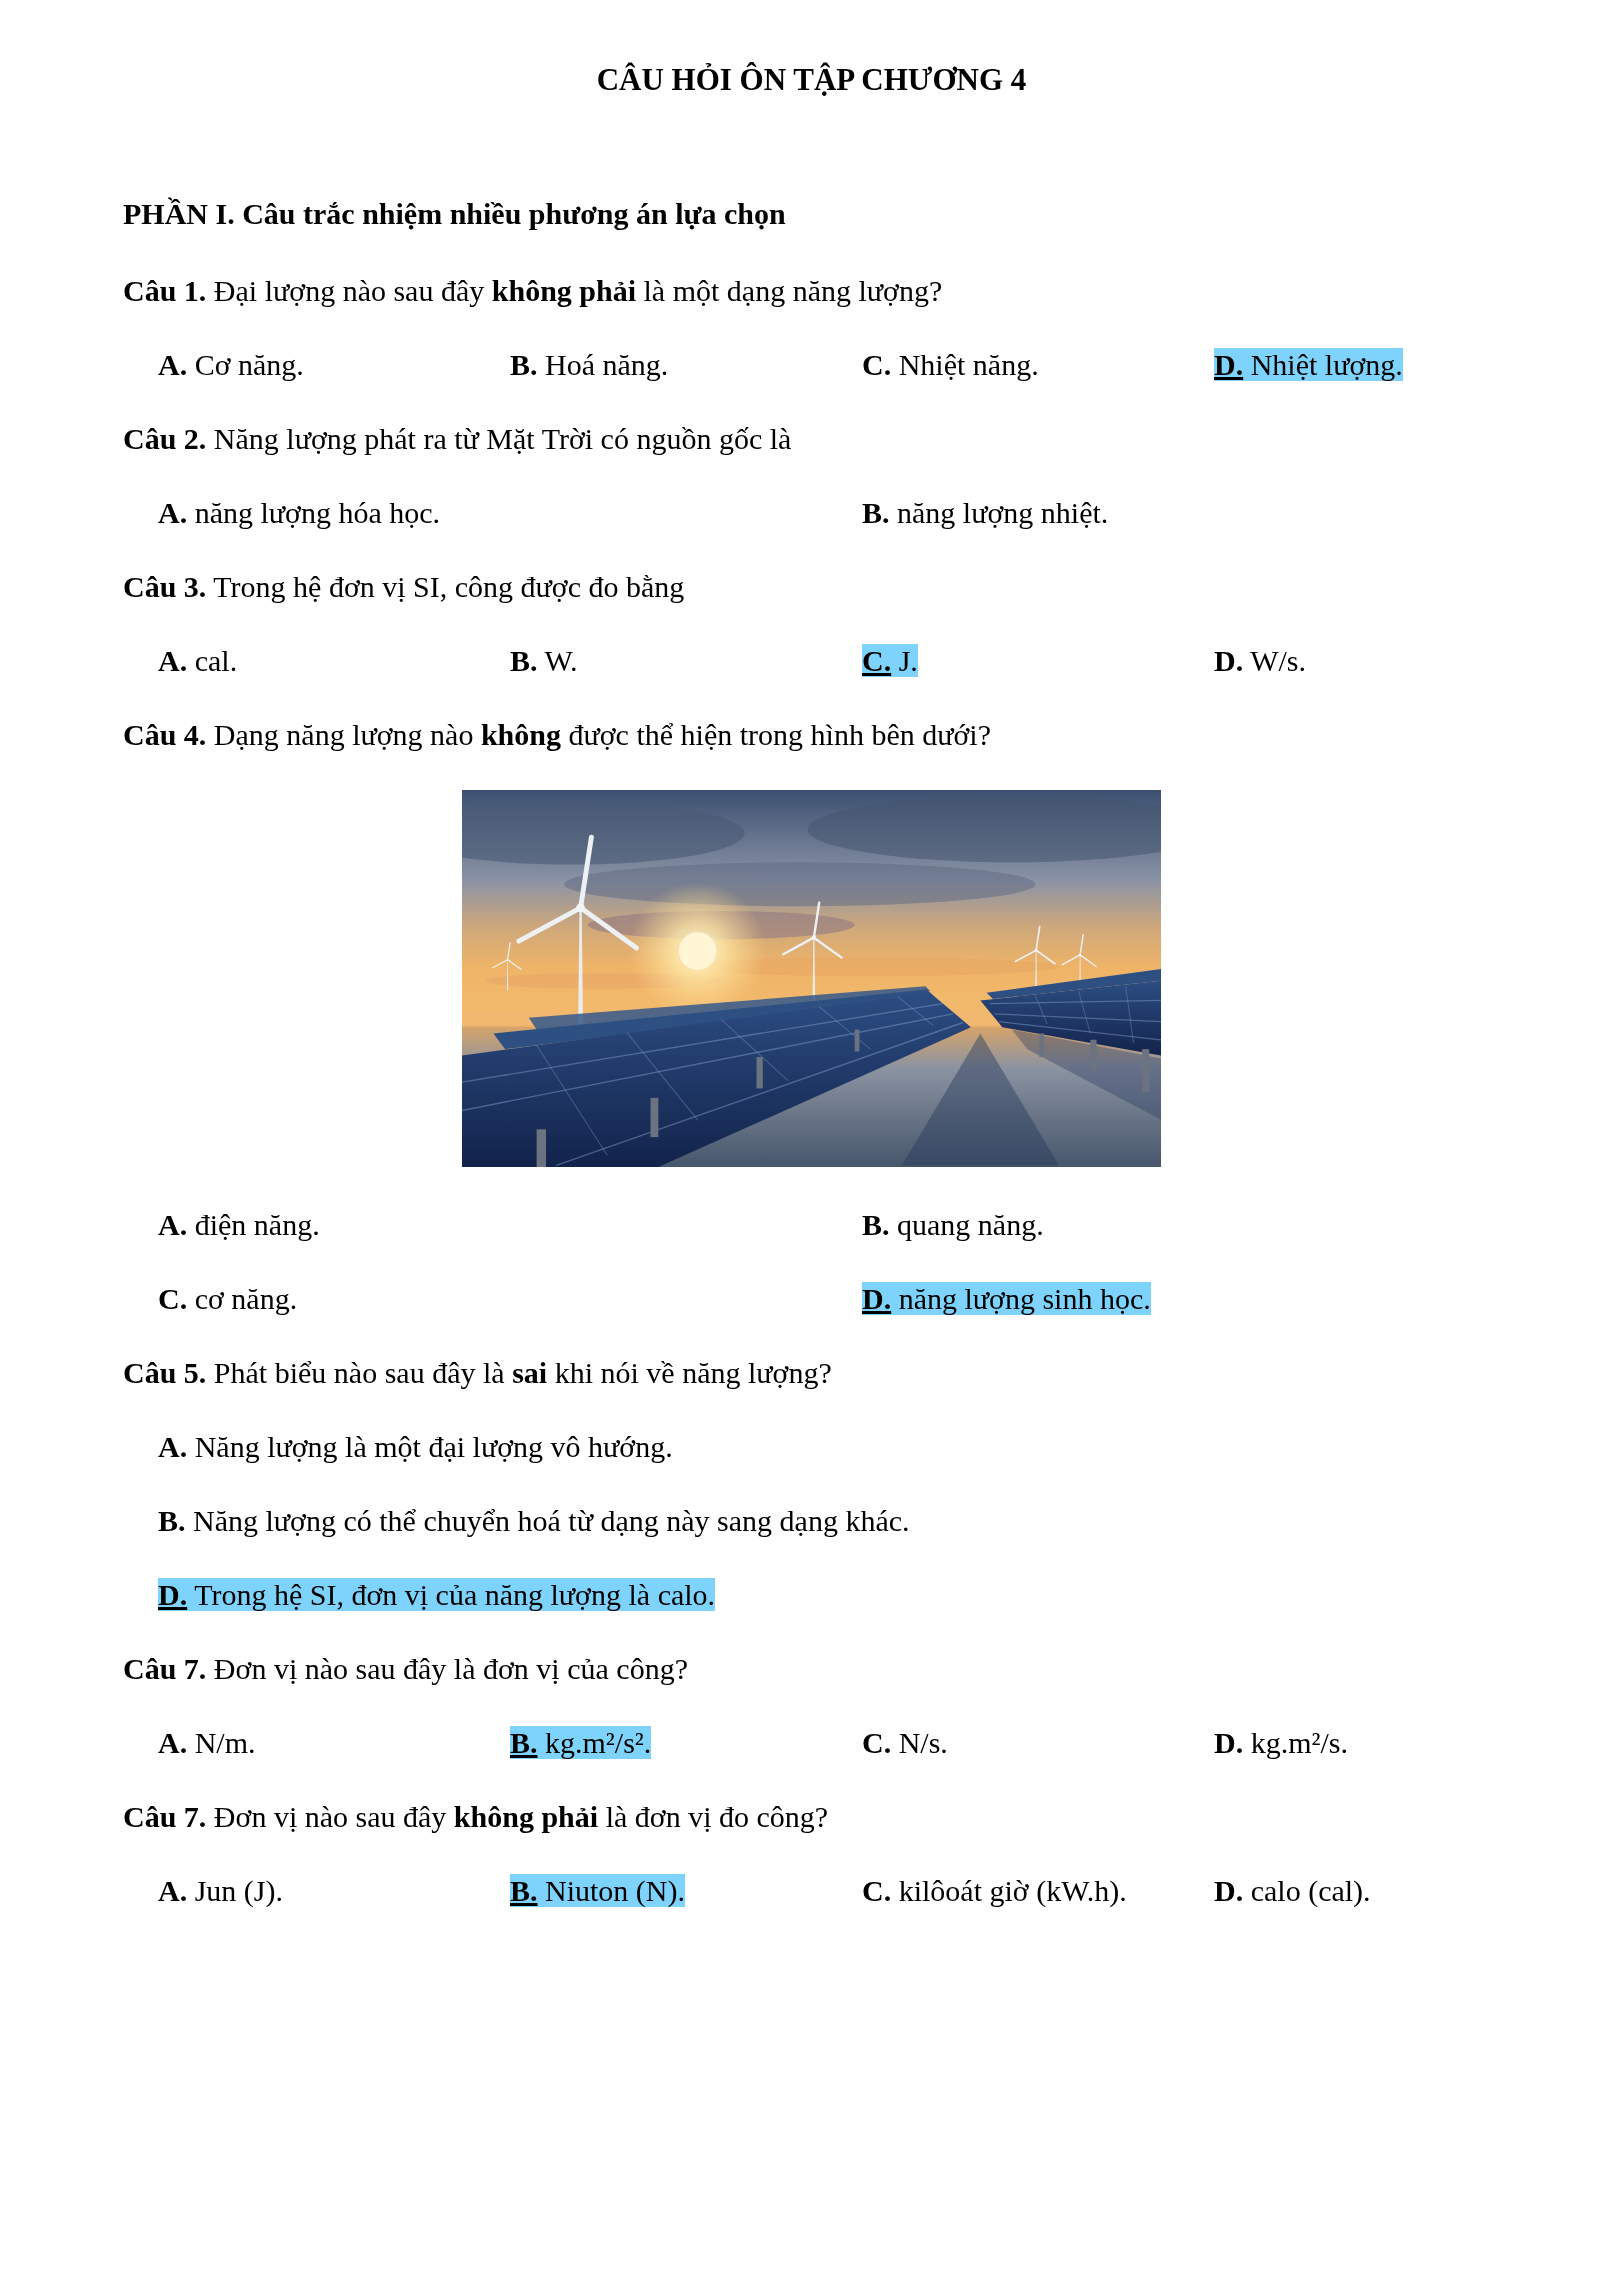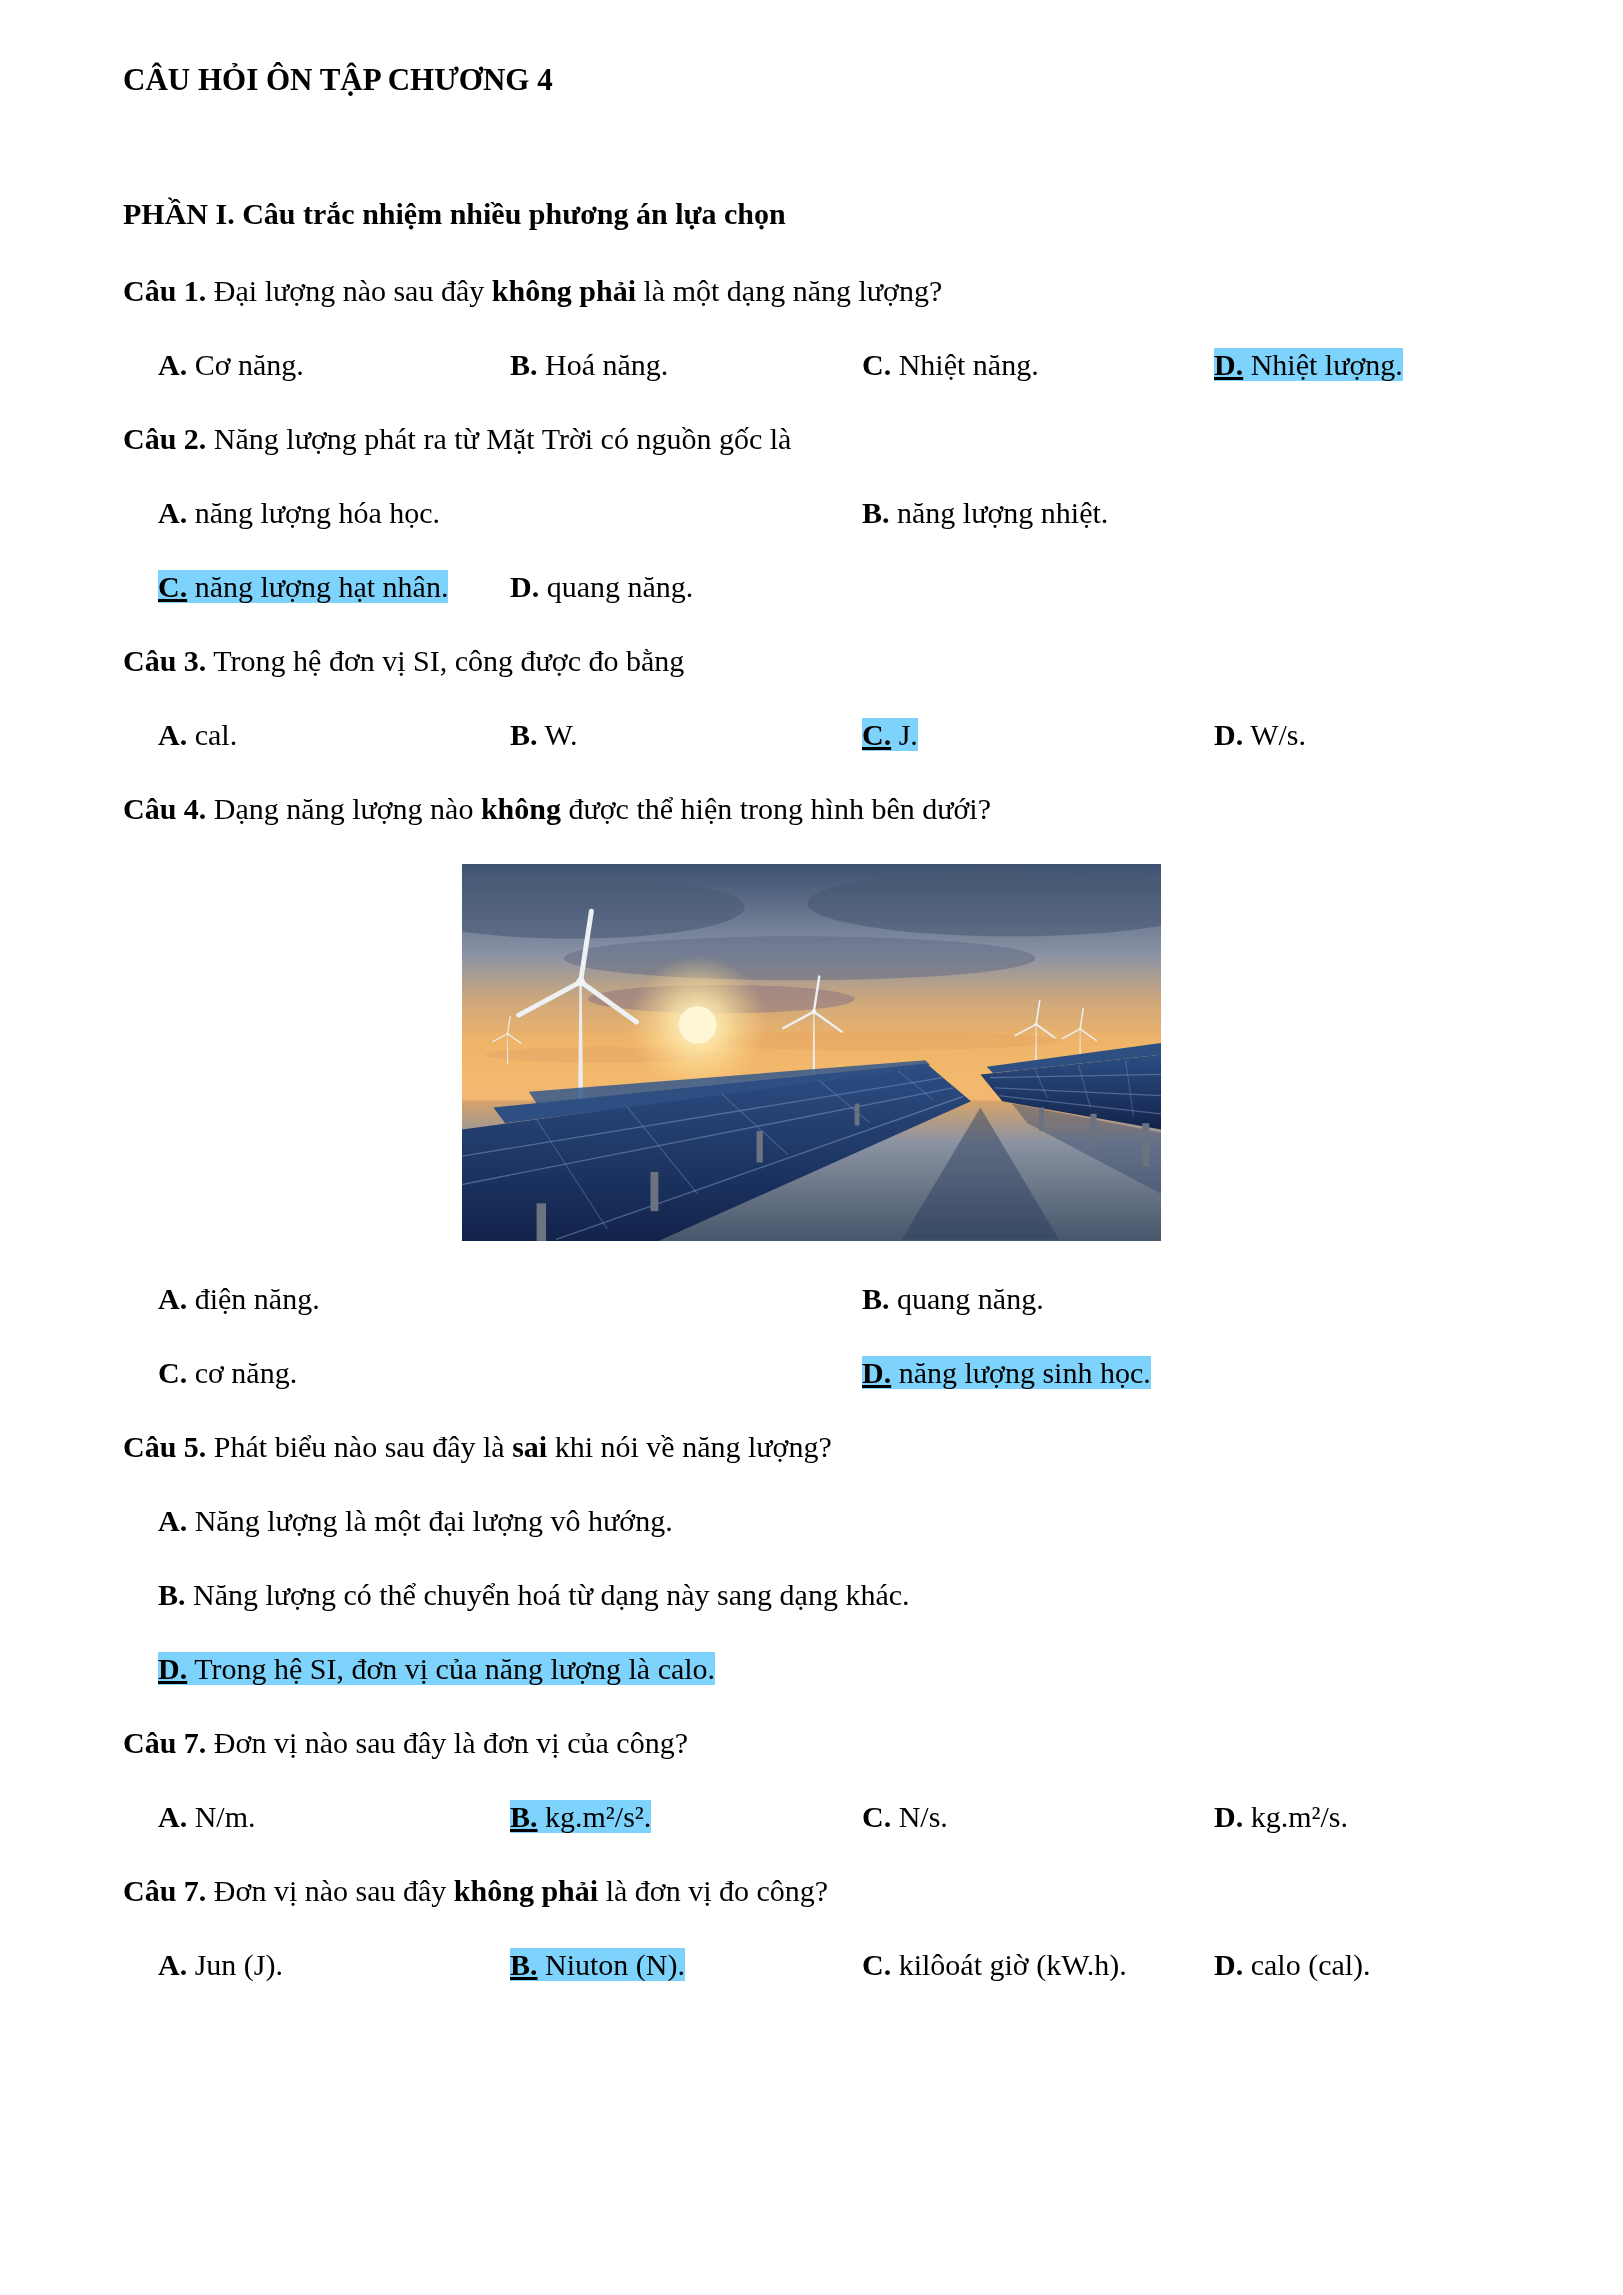--- a/index.html
+++ b/index.html
@@ -2,21 +2,21 @@
 <html style="font-size:12.6px"><head>
 <meta charset="utf-8">
 <style>
   html,body{margin:0;padding:0;background:#9a9a9a}
   .page{
     width:1623px;height:2295px;margin:0 auto;background:#ffffff;
     font-family:"Liberation Serif","DejaVu Serif",serif;
     font-size:30px;line-height:38px;color:#000;
     padding:61px 123px 0 123px;box-sizing:border-box;overflow:hidden;position:relative;
   }
-  .title{font-size:31px;font-weight:700;text-align:left;margin:0 0 96px 0}
+  .title{font-size:31px;font-weight:700;text-align:center;margin:0 0 96px 0}
   .section{font-weight:700;margin:0 0 39px 0}
   .qtext{margin:0 0 36px 0}
   .qtext.gap{margin-top:66px}
   .qlabel{font-weight:700}
   b.qb{font-weight:700}
   .opts{display:flex;padding-left:35px;margin:0 0 36px 0}
   .opts.four .opt{flex:0 0 352px}
   .opts.two .opt{flex:0 0 704px}
   .opts .opt:last-child{flex:0 0 auto}
   .optline{margin:0 0 36px 0;padding-left:35px}
@@ -39,24 +39,20 @@
     <span class="opt"><b class="letter">A.</b><span> Cơ năng.</span></span>
     <span class="opt"><b class="letter">B.</b><span> Hoá năng.</span></span>
     <span class="opt"><b class="letter">C.</b><span> Nhiệt năng.</span></span>
     <span class="opt"><span class="hl"><b class="letter u">D.</b><span> Nhiệt lượng.</span></span></span>
   </div>
 
   <p class="qtext"><b class="qlabel">Câu 2.</b><span> Năng lượng phát ra từ Mặt Trời có nguồn gốc là</span><b class="qb"></b><span></span></p>
   <div class="opts two">
     <span class="opt"><b class="letter">A.</b><span> năng lượng hóa học.</span></span>
     <span class="opt"><b class="letter">B.</b><span> năng lượng nhiệt.</span></span>
-  </div>
-  <div class="opts four">
-    <span class="opt"><span class="hl"><b class="letter u">C.</b><span> năng lượng hạt nhân.</span></span></span>
-    <span class="opt"><b class="letter">D.</b><span> quang năng.</span></span>
   </div>
 
   <p class="qtext"><b class="qlabel">Câu 3.</b><span> Trong hệ đơn vị SI, công được đo bằng</span><b class="qb"></b><span></span></p>
   <div class="opts four">
     <span class="opt"><b class="letter">A.</b><span> cal.</span></span>
     <span class="opt"><b class="letter">B.</b><span> W.</span></span>
     <span class="opt"><span class="hl"><b class="letter u">C.</b><span> J.</span></span></span>
     <span class="opt"><b class="letter">D.</b><span> W/s.</span></span>
   </div>
 

